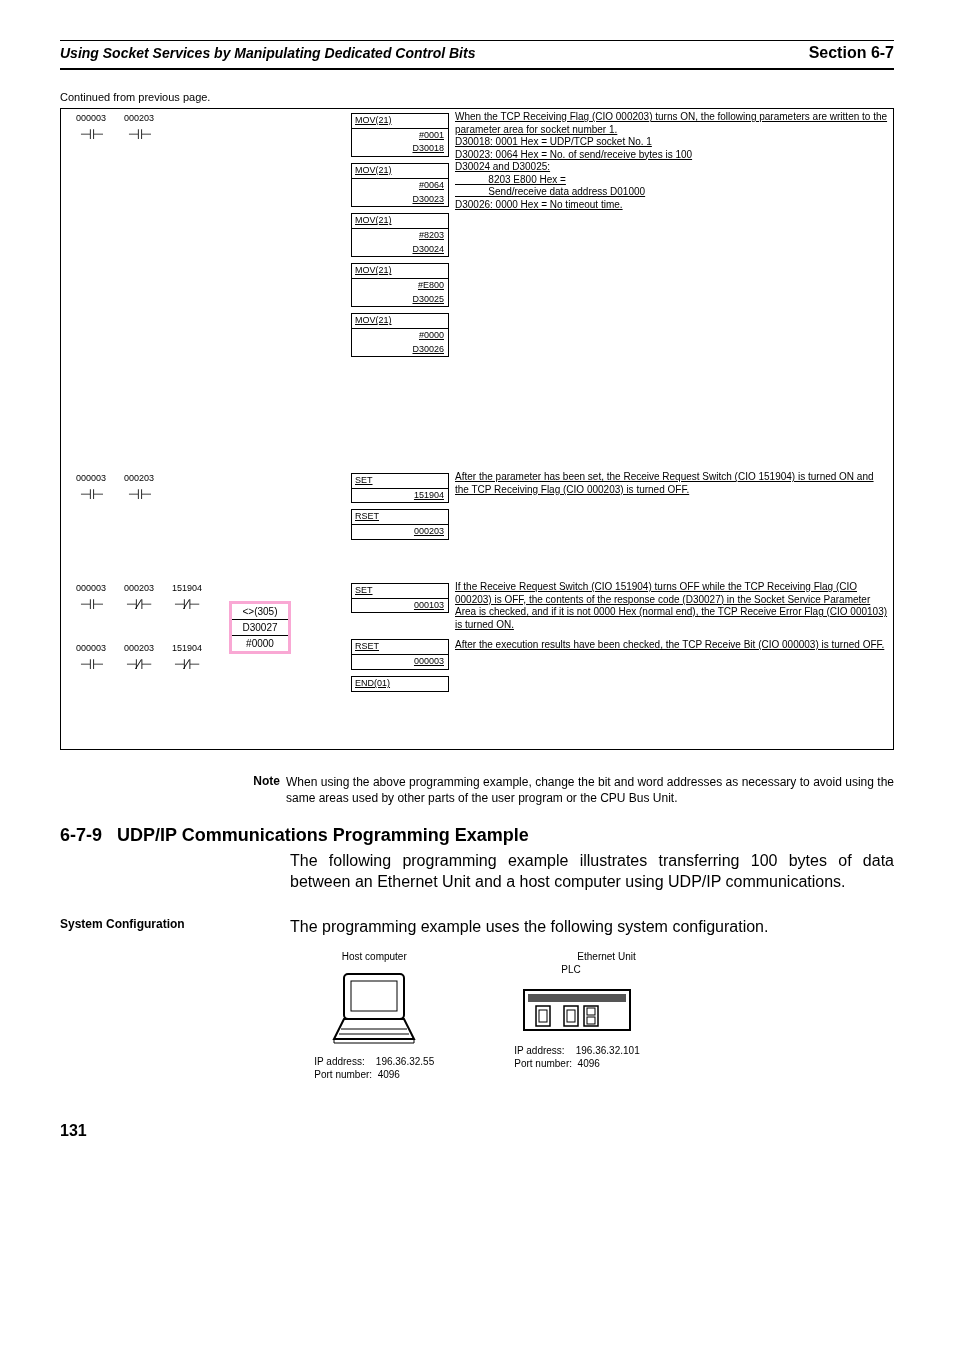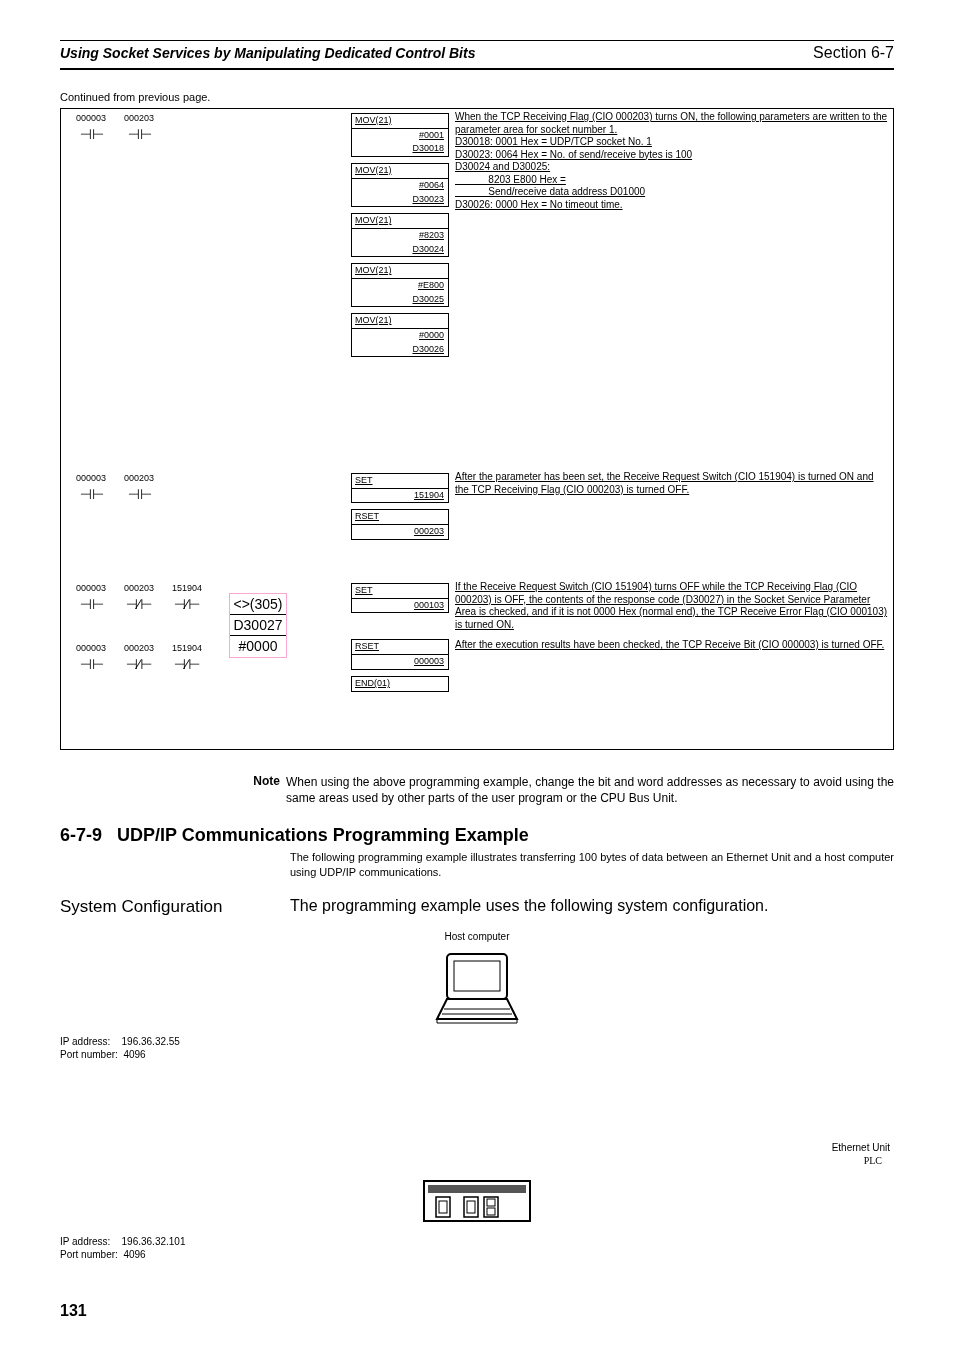--- a/index.html
+++ b/index.html
@@ -18,21 +18,21 @@
     border-top: 1px solid #000;
     padding: 2px 0 4px 0;
     margin-bottom: 20px;
   }
   .header-left {
     font-style: italic;
     font-weight: bold;
     font-size: 14px;
   }
   .header-right {
-    font-weight: normal;
+    font-weight: bold;
     font-size: 16px;
   }
   .continued-label {
     font-size: 11px;
     margin-bottom: 4px;
   }
   .ladder-section {
     position: relative;
     border: 1px solid #000;
     margin-bottom: 24px;
@@ -89,24 +89,25 @@
     width: 44px;
   }
   .contact .sym {
     font-size: 14px;
     letter-spacing: -2px;
   }
   .contact .symx {
     font-size: 14px;
   }
   .cmp-block {
-    border: 1px solid #f9a8d4;
-    font-size: 14px;
+    border: 3px solid #f9a8d4;
+    font-size: 10px;
     width: 56px;
     position: absolute;
+    margin-top: 8px;
   }
   .cmp-block div {
     border-bottom: 1px solid #000;
     padding: 1px 3px;
     text-align: center;
   }
   .cmp-block div:last-child { border-bottom: none; }
   .note-row {
     display: flex;
     margin: 14px 0 18px 180px;
@@ -123,44 +124,43 @@
     text-align: justify;
     line-height: 1.35;
   }
   h2.section-h {
     font-size: 18px;
     font-weight: bold;
     margin: 18px 0 2px 0;
   }
   .body-para {
     margin-left: 230px;
-    font-size: 11px;
+    font-size: 16px;
     text-align: justify;
     line-height: 1.35;
-    margin-bottom: 16px;
+    margin-bottom: 24px;
   }
   .config-row {
     display: flex;
     margin-top: 6px;
   }
   .config-label {
     width: 230px;
-    font-weight: normal;
-    font-size: 17px;
+    font-weight: bold;
+    font-size: 12px;
   }
   .config-text {
     flex: 1;
     font-size: 16px;
   }
   .diagram-area {
     display: flex;
     justify-content: center;
     gap: 80px;
     margin-top: 12px;
-    flex-direction: column;
   }
   .device-col {
     text-align: center;
     font-size: 10px;
   }
   .monitor-svg, .plc-svg {
     margin: 6px auto;
     display: block;
   }
   .addr {
@@ -360,21 +360,21 @@
       <line x1="85" y1="70" x2="85" y2="74" stroke="#000"></line>
       <line x1="5" y1="74" x2="85" y2="74" stroke="#000"></line>
     </svg>
     <div class="addr">
       <span>IP address:</span>&nbsp;&nbsp;&nbsp;&nbsp;<span>196.36.32.55</span><br>
       <span>Port number:</span>&nbsp;&nbsp;<span>4096</span>
     </div>
   </div>
   <div class="device-col">
     <div style="text-align:right; padding-right:4px;">Ethernet Unit</div>
-    <div style="text-align:right; padding-right:12px;font-family:Liberation Serif, serif;">PLC</div>
+    <div style="padding-right:12px;">PLC</div>
     <svg class="plc-svg" width="110" height="56" viewBox="0 0 110 56">
       <rect x="2" y="8" width="106" height="40" fill="none" stroke="#000" stroke-width="2"></rect>
       <rect x="6" y="12" width="98" height="8" fill="#555"></rect>
       <rect x="14" y="24" width="14" height="20" fill="none" stroke="#000" stroke-width="1.5"></rect>
       <rect x="17" y="28" width="8" height="12" fill="none" stroke="#000"></rect>
       <rect x="42" y="24" width="14" height="20" fill="none" stroke="#000" stroke-width="1.5"></rect>
       <rect x="45" y="28" width="8" height="12" fill="none" stroke="#000"></rect>
       <rect x="62" y="24" width="14" height="20" fill="none" stroke="#000" stroke-width="1.5"></rect>
       <rect x="65" y="26" width="8" height="7" fill="none" stroke="#000"></rect>
       <rect x="65" y="35" width="8" height="7" fill="none" stroke="#000"></rect>

